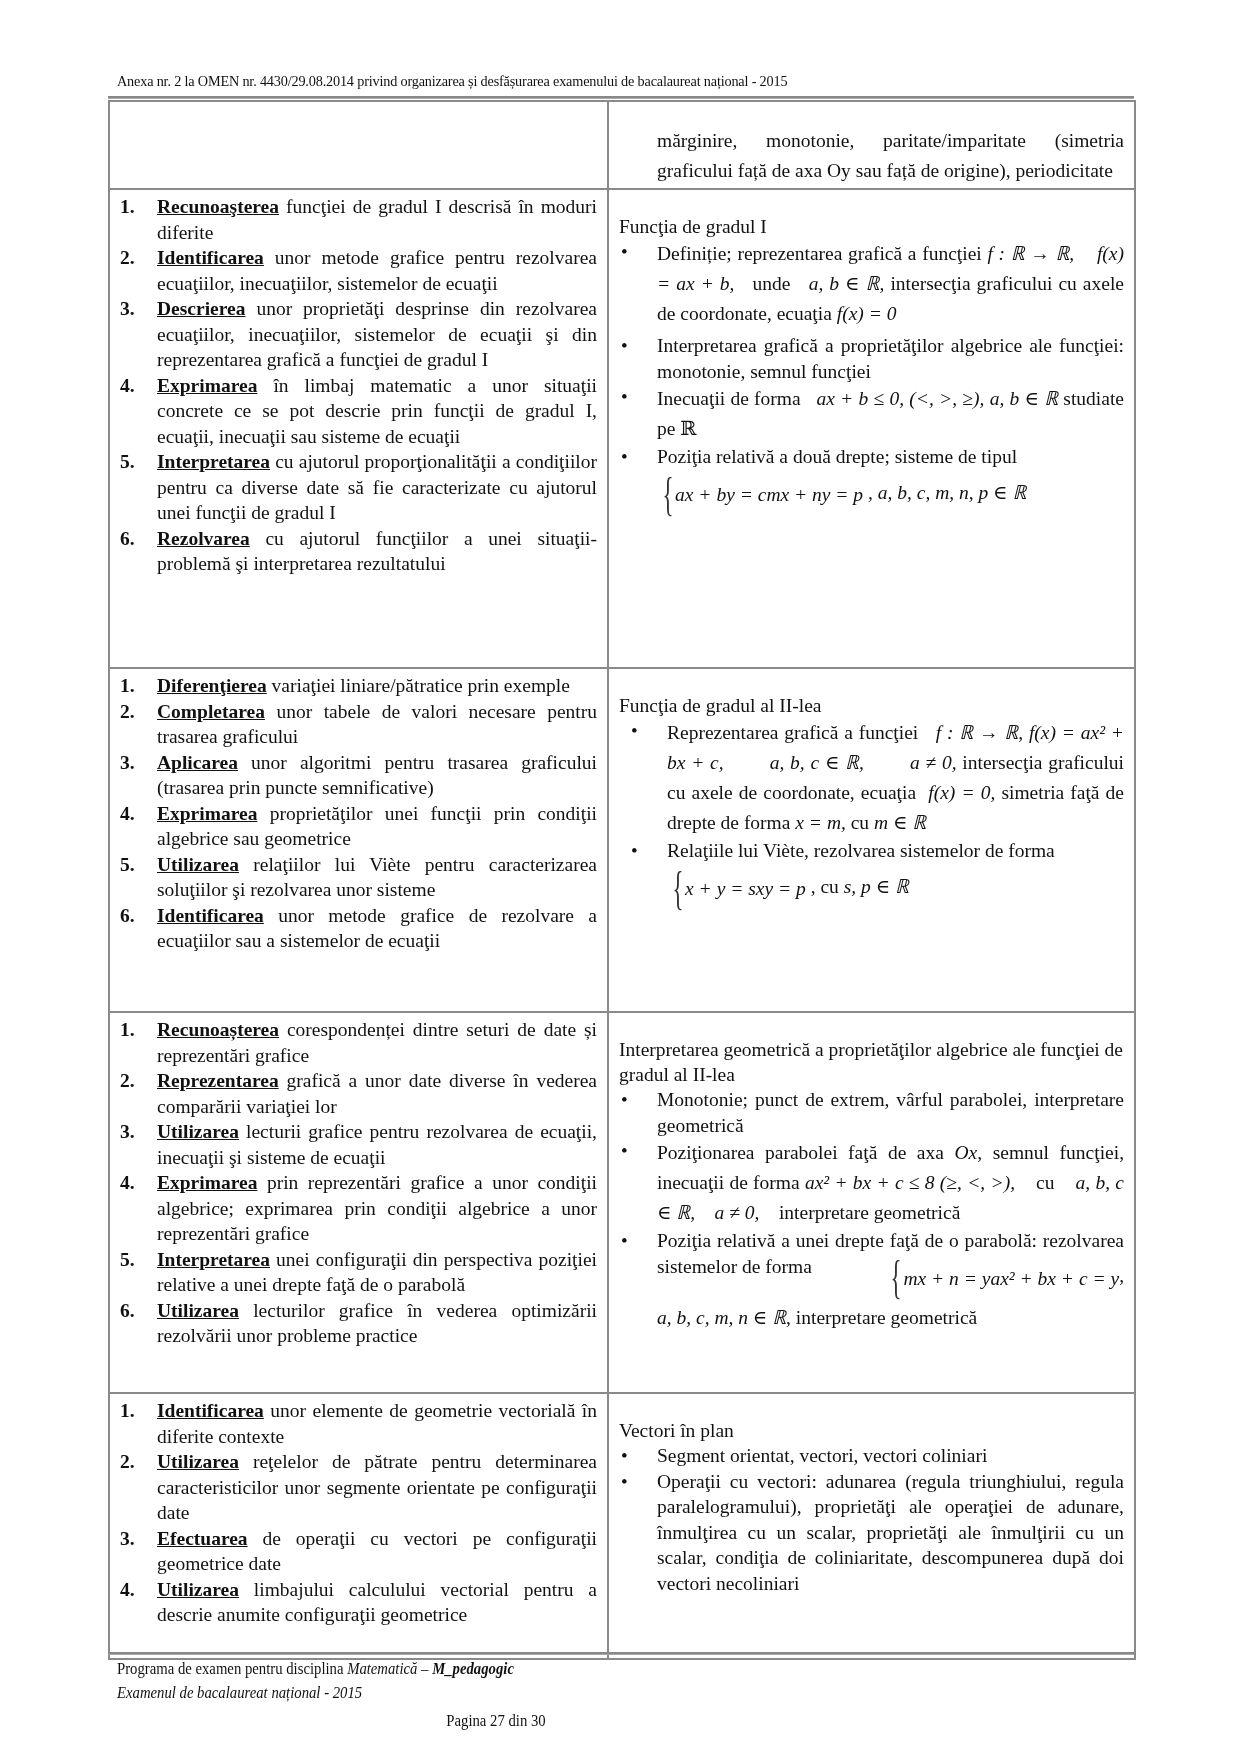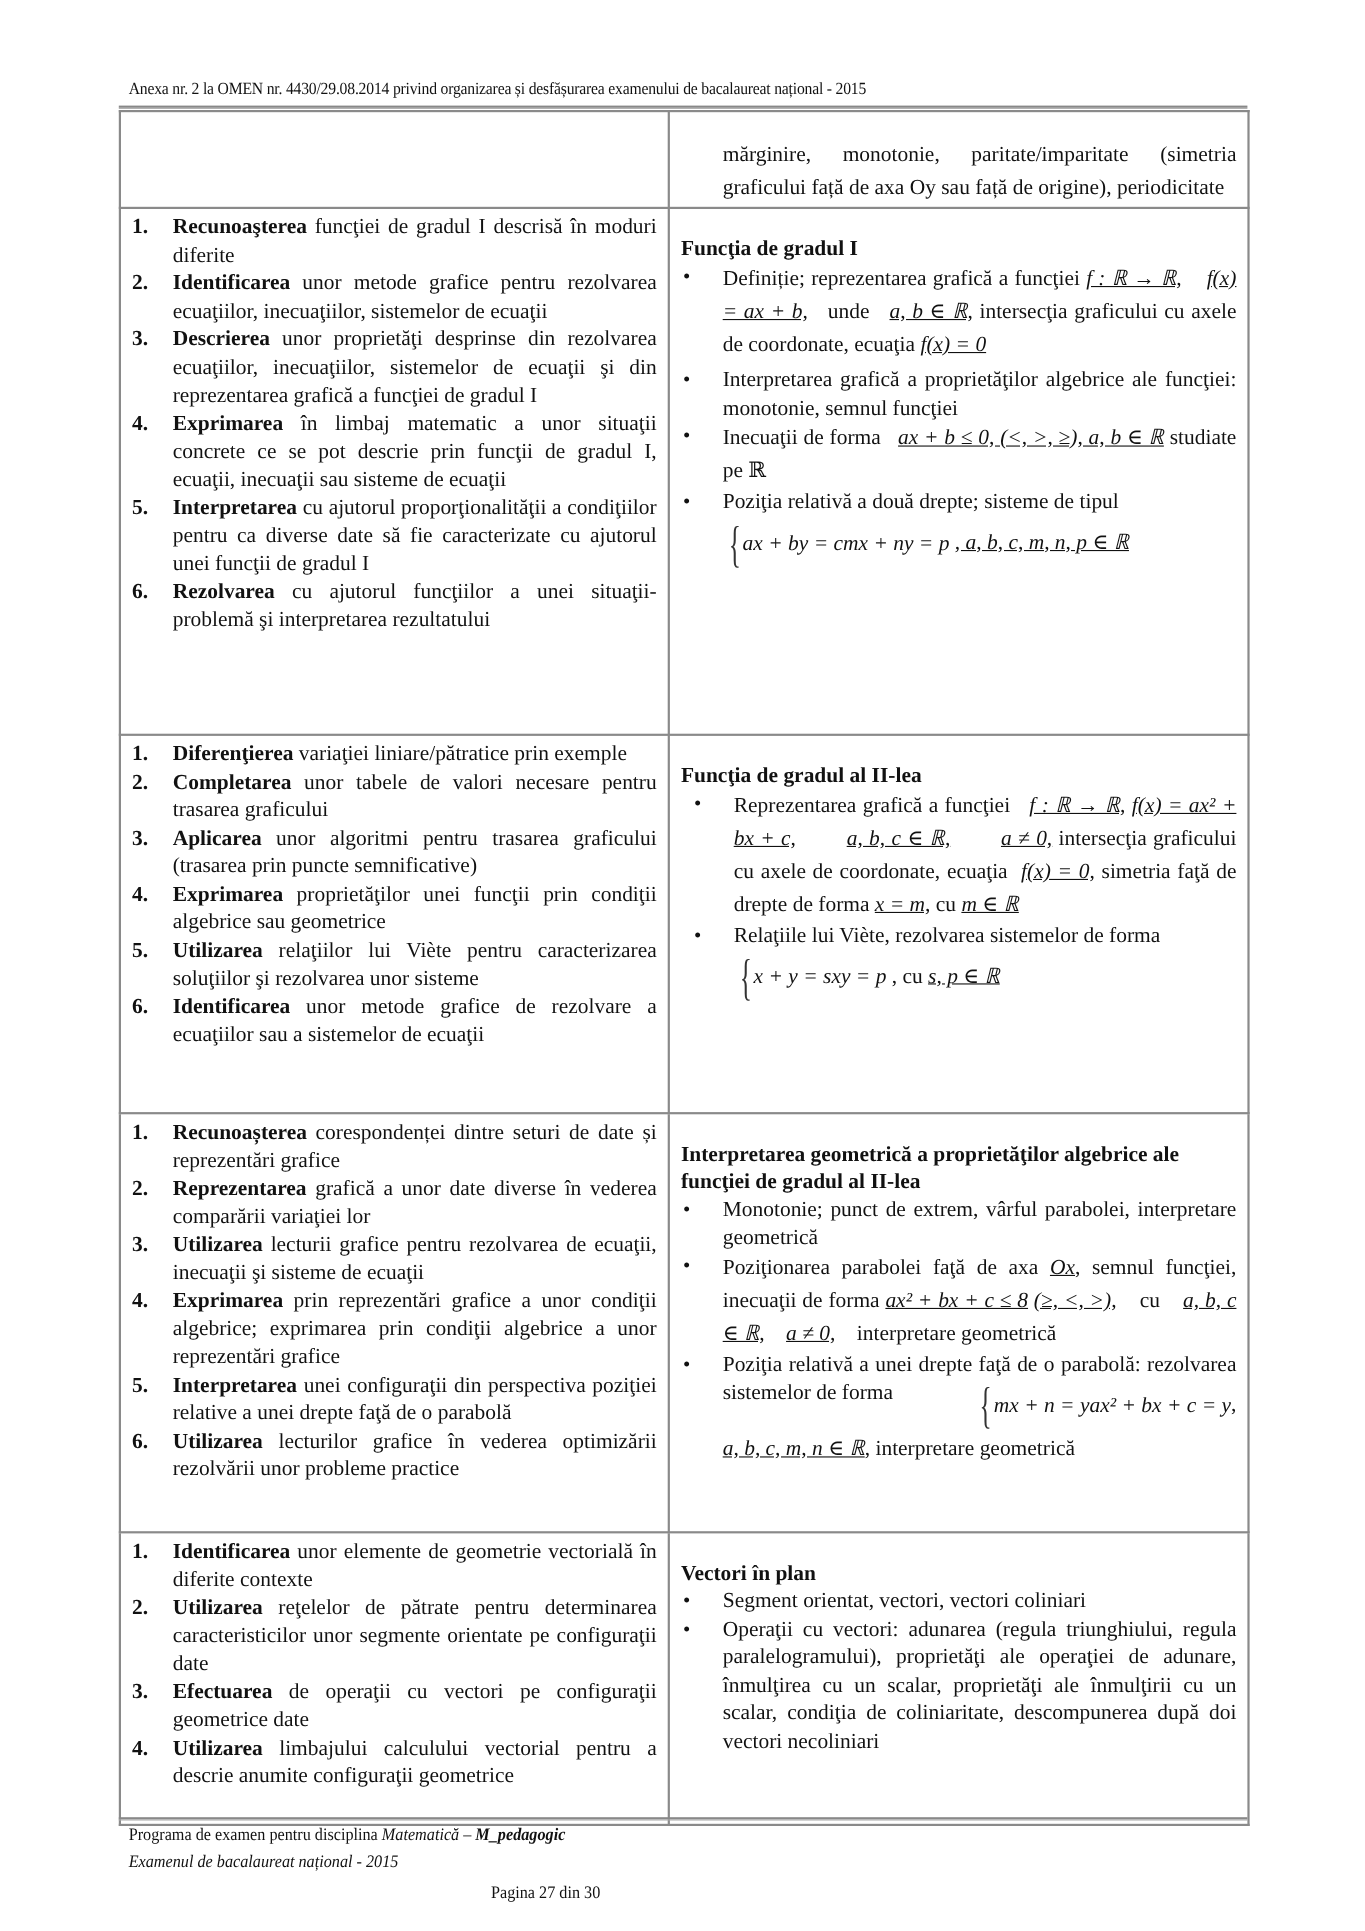--- a/index.html
+++ b/index.html
@@ -12,28 +12,28 @@
   td.left { width:497px; }
   td.right { width:525px; }
   .row0 td { height:86px; }
   .row1 td { height:477px; }
   .row2 td { height:342px; }
   .row3 td { height:379px; }
   .row4 td { height:264px; }
   ol.comp { list-style:none; margin:0; padding:4px 10px 0 10px; }
   ol.comp li { position:relative; padding-left:37px; text-align:justify; text-align-last:left; }
   ol.comp li .num { position:absolute; left:0; top:0; font-weight:bold; }
-  ol.comp li b { font-weight:bold; }
+  ol.comp li b { font-weight:bold;text-decoration:underline; }
   .rcell { padding:0 10px 0 10px;margin-top:24px; }
-  .rtitle { font-weight:bold; margin-top:11px; text-align:left; line-height:25px; }
+  .rtitle { font-weight:normal; margin-top:11px; text-align:left; line-height:25px; }
   ul.cont { list-style:none; margin:0; padding:0; }
   ul.cont li { position:relative; padding-left:38px; text-align:justify; }
   ul.cont li .bullet { position:absolute; left:2px; top:0; font-size:19px; }
   .cont-first { padding-left:38px; text-align:justify; line-height:26px; }
-  .math { font-style:italic;text-decoration:underline; }
+  .math { font-style:italic; }
   .tall { line-height:30px; }
   .sys { display:inline-flex; align-items:center; vertical-align:middle; margin:2px 0; }
   .brace { font-size:46px; line-height:46px; font-weight:100; color:#333; transform:scaleX(0.5); display:inline-block; margin-right:-4px; }
   .sys-lines { display:inline-flex; flex-direction:row; font-style:italic; line-height:25px; }
   .sys-lines.right { align-items:flex-end; }
   .sys-lines.center { align-items:flex-start; }
   .footer-rule { position:absolute; left:108px; width:1026px; top:1652px; height:3px; border-top:2px solid #888; border-bottom:1px solid #aaa; box-sizing:border-box; }
   .footer1 { position:absolute; left:117px; top:1660px; font-size:16px; transform:scaleX(0.92); transform-origin:left top; white-space:nowrap; }
   .footer2 { position:absolute; left:117px; top:1684px; font-size:16px; font-style:italic; transform:scaleX(0.92); transform-origin:left top; white-space:nowrap; }
   .pageno { position:absolute; left:0; width:992px; top:1712px; text-align:center; font-size:16px; }

